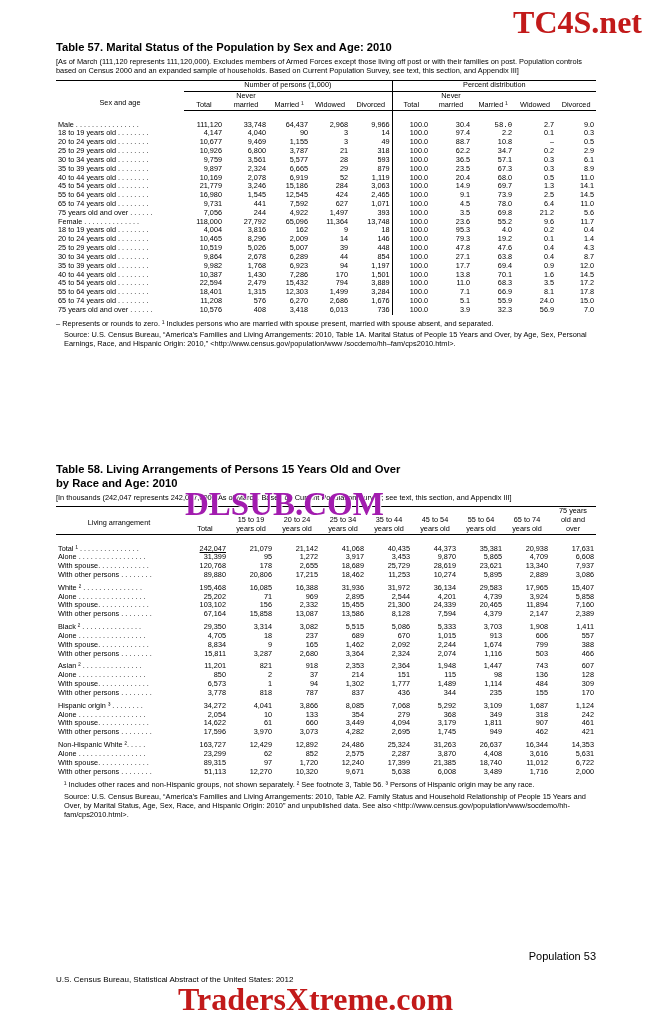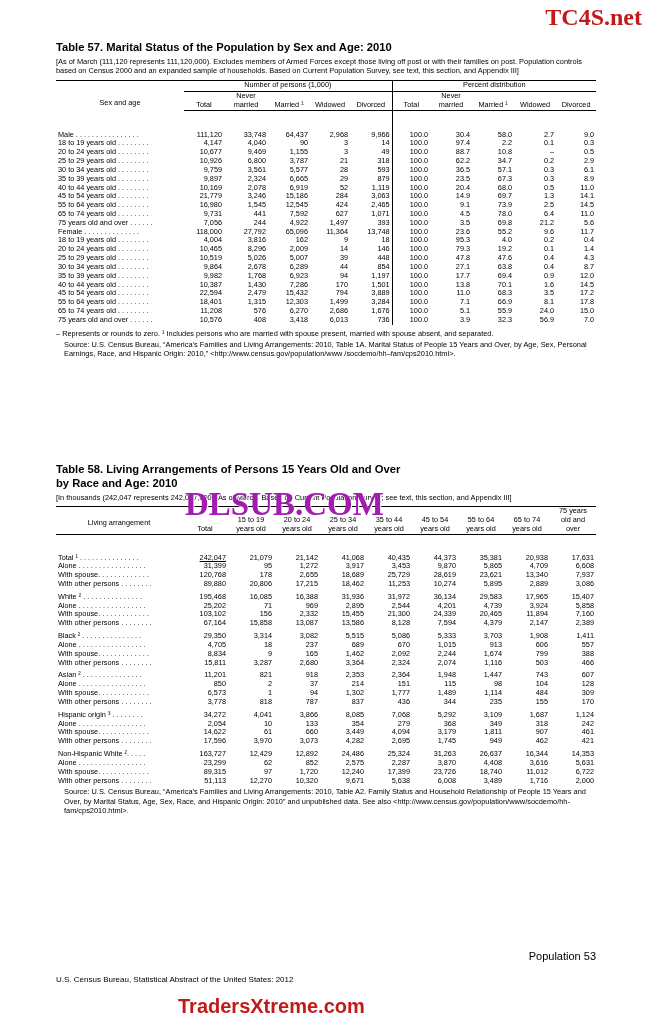--- a/index.html
+++ b/index.html
@@ -24,39 +24,39 @@
   .wm {
     position: absolute;
     font-weight: bold;
     color: #c00000;
     letter-spacing: 0px;
     pointer-events: none;
   }
   .wm-tc4s {
     top: 4px;
     right: 10px;
-    font-size: 24px;
+    font-size: 32px;
     color: #c21a1a;
     text-shadow: 1px 1px 0 #ffffff;
     font-family: "Liberation Serif", serif;
   }
   .wm-dlsub {
     top: 486px;
     left: 185px;
     font-size: 33px;
     color: #a21caf;
     font-family: "Liberation Serif", serif;
     text-shadow: 1px 1px 0 #ffffff;
   }
   .wm-traders {
     bottom: 6px;
     left: 178px;
-    font-size: 20px;
+    font-size: 32px;
     color: #c21a1a;
-    font-family: Liberation Sans, sans-serif;
+    font-family: Liberation Serif, serif;
     text-shadow: 1px 1px 0 #ffffff;
   }
 
   .tbl-title {
     font-size: 11.2px;
     font-weight: bold;
     font-family: Liberation Sans, sans-serif;
     line-height: 1.25;
   }
   .headnote {
@@ -163,24 +163,24 @@
           <td class="ctr">Divorced</td>
         </tr>
       </tbody>
       <tbody id="t57body">
           <tr class="rowbold">
             <td class="lbl bold" style="padding-top: 2px;">Male . . . . . . . . . . . . . . . .</td>
             <td class="num" style="padding-top: 2px;">111,120</td>
             <td class="num" style="padding-top: 4px;">33,748</td>
             <td class="num" style="padding-top: 2px;">64,437</td>
             <td class="num" style="padding-top: 2px;">2,968</td>
-            <td class="num" style="padding-top: 20px;">9,966</td>
+            <td class="num" style="padding-top: 10px;">9,966</td>
             <td class="num leftsep" style="padding-top: 2px;">100.0</td>
             <td class="num" style="padding-top: 2px;">30.4</td>
-            <td class="num" style="padding-top: 2px;">58.0</td>
+            <td class="num" style="padding-top: 2px; font-family: Liberation Mono, monospace;">58.0</td>
             <td class="num" style="padding-top: 2px;">2.7</td>
             <td class="num" style="padding-top: 2px;">9.0</td>
           </tr>
           <tr>
             <td class="lbl">18 to 19 years old . . . . . . . .</td>
             <td class="num">4,147</td>
             <td class="num">4,040</td>
             <td class="num">90</td>
             <td class="num">3</td>
             <td class="num">14</td>
@@ -490,21 +490,21 @@
         </tr>
       </tbody>
       <tbody id="t58body">
           <tr class="rowbold">
             <td class="lbl bold" style="padding-top: 3px;">Total ¹ . . . . . . . . . . . . . . .</td>
             <td class="num" style="padding-top: 3px; text-decoration: underline;">242,047</td>
             <td class="num" style="padding-top: 3px;">21,079</td>
             <td class="num" style="padding-top: 3px;">21,142</td>
             <td class="num" style="padding-top: 3px; margin-top: 28px;">41,068</td>
             <td class="num" style="padding-top: 3px;">40,435</td>
-            <td class="num" style="padding-top: 19px;">44,373</td>
+            <td class="num" style="padding-top: 10px;">44,373</td>
             <td class="num" style="padding-top: 3px;">35,381</td>
             <td class="num" style="padding-top: 3px;">20,938</td>
             <td class="num" style="padding-top: 3px;">17,631</td>
           </tr>
           <tr>
             <td class="lbl">Alone . . . . . . . . . . . . . . . . .</td>
             <td class="num">31,399</td>
             <td class="num">95</td>
             <td class="num">1,272</td>
             <td class="num">3,917</td>
@@ -657,21 +657,21 @@
           </tr>
           <tr>
             <td class="lbl">Alone . . . . . . . . . . . . . . . . .</td>
             <td class="num">850</td>
             <td class="num">2</td>
             <td class="num">37</td>
             <td class="num">214</td>
             <td class="num">151</td>
             <td class="num">115</td>
             <td class="num">98</td>
-            <td class="num">104</td>
+            <td class="num">136</td>
             <td class="num">128</td>
           </tr>
           <tr>
             <td class="lbl">With spouse. . . . . . . . . . . . .</td>
             <td class="num">6,573</td>
             <td class="num">1</td>
             <td class="num">94</td>
             <td class="num">1,302</td>
             <td class="num">1,777</td>
             <td class="num">1,489</td>
@@ -769,40 +769,41 @@
             <td class="num">3,616</td>
             <td class="num">5,631</td>
           </tr>
           <tr>
             <td class="lbl">With spouse. . . . . . . . . . . . .</td>
             <td class="num">89,315</td>
             <td class="num">97</td>
             <td class="num">1,720</td>
             <td class="num">12,240</td>
             <td class="num">17,399</td>
-            <td class="num">23,726</td>
+            <td class="num">21,385</td>
             <td class="num">18,740</td>
             <td class="num">11,012</td>
             <td class="num">6,722</td>
           </tr>
           <tr>
             <td class="lbl">With other persons . . . . . . . .</td>
             <td class="num">51,113</td>
             <td class="num">12,270</td>
             <td class="num">10,320</td>
             <td class="num">9,671</td>
             <td class="num">5,638</td>
             <td class="num">6,008</td>
             <td class="num">3,489</td>
             <td class="num">1,716</td>
             <td class="num">2,000</td>
           </tr>
         </tbody>
     </table>
 
+    <div class="footnote" style="margin-top:4px;padding-left:8px;">¹ Includes other races and non-Hispanic groups, not shown separately. ² See footnote 3, Table 56. ³ Persons of Hispanic origin may be any race.</div>
     <div class="footnote" style="margin-top:2px;padding-left:8px;">Source: U.S. Census Bureau, “America’s Families and Living Arrangements: 2010, Table A2. Family Status and Household Relationship of People 15 Years and Over, by Marital Status, Age, Sex, Race, and Hispanic Origin: 2010” and unpublished data. See also &lt;http://www.census.gov/population/www/socdemo/hh-fam/cps2010.html&gt;.</div>
   </div>
 
   <div class="popline">Population  53</div>
   <div class="pagefoot">
     <span class="left">U.S. Census Bureau, Statistical Abstract of the United States: 2012</span>
     <div class="clear"></div>
   </div>
 
   <div class="wm wm-tc4s">TC4S.net</div>

